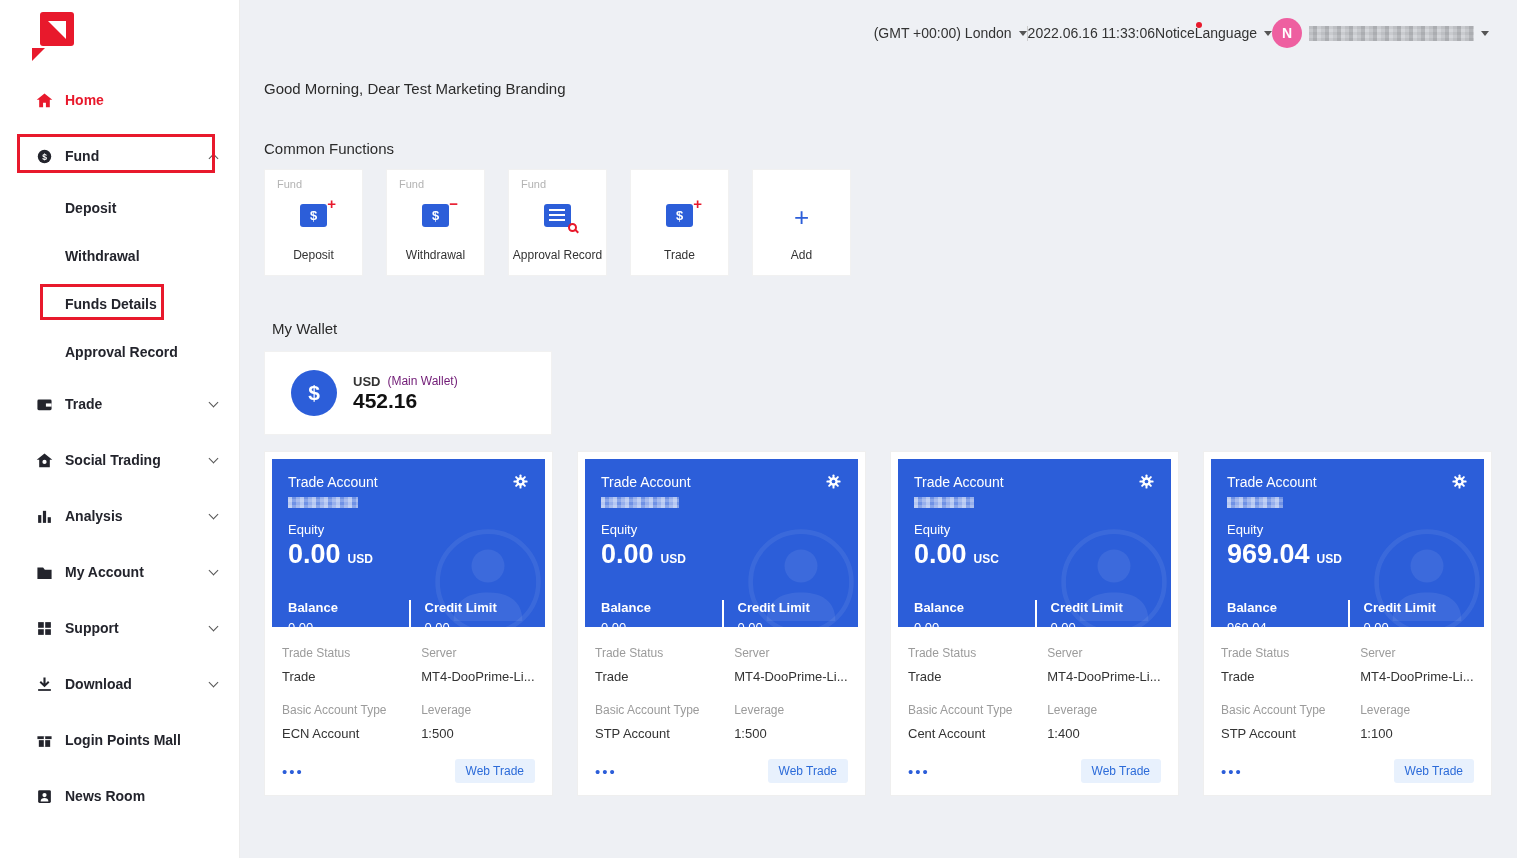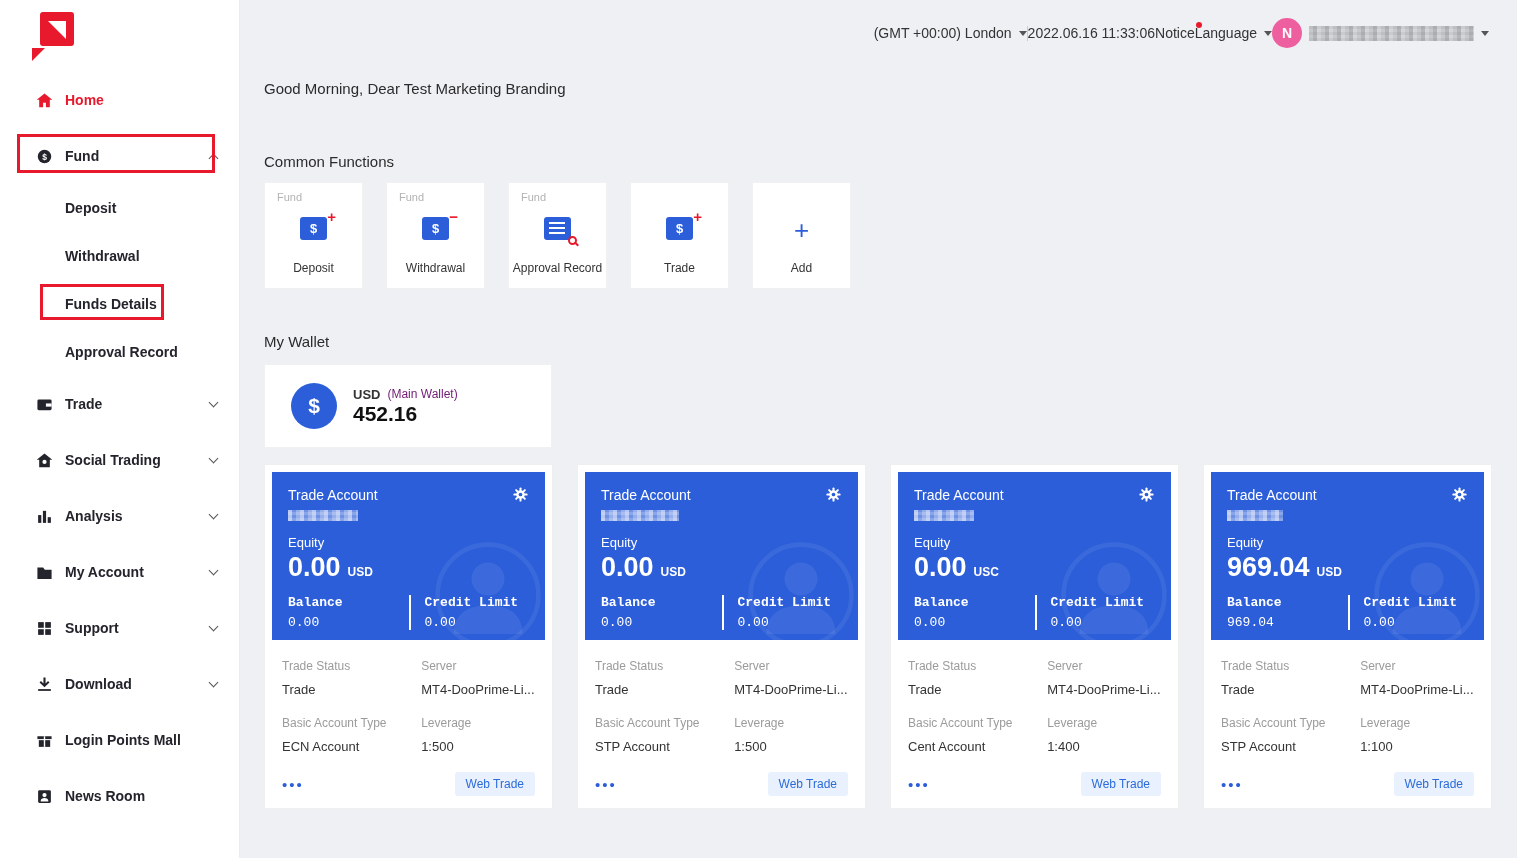--- a/index.html
+++ b/index.html
@@ -40,22 +40,22 @@
     repeating-linear-gradient(0deg, rgba(0,0,0,.05) 0 3px, rgba(0,0,0,0) 3px 6px),
     repeating-linear-gradient(90deg,#c7c9cd 0 4px,#b4b6ba 4px 8px,#d4d6da 8px 12px); }
   .px-name { width:165px; height:15px; }
   .px-light { background:
     repeating-linear-gradient(0deg, rgba(255,255,255,.18) 0 3px, rgba(255,255,255,0) 3px 6px),
     repeating-linear-gradient(90deg, rgba(255,255,255,.65) 0 4px, rgba(255,255,255,.32) 4px 8px, rgba(255,255,255,.5) 8px 12px); }
 
   .content { padding:0 24px; }
   .greeting { margin-top:14px; font-size:15px; color:#2b2b2b; }
   .section-title { font-size:15px; color:#2b2b2b; }
-  .st-common { margin-top:56px; }
-  .st-wallet { margin-top:44px; }
+  .st-common { margin-top:43px; }
+  .st-wallet { margin-top:44px;margin-left:8px; }
   .st-live { margin-top:56px; }
 
   
   .fn-cards { display:flex; gap:23px; margin-top:12px; }
   .fn-card { width:99px; height:107px; background:#fff; border:1px solid #f1f1f1; position:relative;
     display:flex; flex-direction:column; align-items:center; cursor:pointer; }
   .fn-cat { position:absolute; top:8px; left:12px; font-size:11px; color:#b3b3b3; }
   .fn-iconbox { margin-top:34px; height:32px; display:flex; align-items:flex-start; }
   .fn-label { position:absolute; bottom:13px; font-size:12px; color:#333; white-space:nowrap; }
   .money { position:relative; display:flex; width:27px; height:23px; background:#2c5ed9; color:#fff;
@@ -85,21 +85,21 @@
   .account-card { width:289px; background:#fff; border:1px solid #efefef; padding:7px 7px 0; }
   .ac-blue { position:relative; background:#2c5ed9; color:#fff; padding:14px 16px 0; height:168px; overflow:hidden; }
   .ac-head { display:flex; justify-content:space-between; align-items:center; }
   .ac-title { font-size:14px; }
   .gear { cursor:pointer; display:flex; }
   .px-acct { width:70px; height:11px; margin:7px 0 14px; }
   .ac-eq-label { font-size:13px; }
   .ac-eq { display:flex; align-items:baseline; gap:7px; margin-top:2px; }
   .ac-eq-val { font-size:27px; font-weight:700; }
   .ac-eq-cur { font-size:12px; font-weight:700; }
-  .ac-split { display:flex; margin-top:12px; position:relative; z-index:2;font-family:Liberation Mono, monospace; }
+  .ac-split { display:flex; margin-top:30px; position:relative; z-index:2; }
   .ac-split .col { width:50%; }
   .ac-split .col.r { border-left:2px solid #fff; padding-left:14px; }
   .col-label { font-size:13px; font-weight:700; }
   .col-val { font-size:13px; margin-top:5px; }
   .watermark { position:absolute; right:2px; bottom:-14px; z-index:1; }
   .ac-details { padding:0 10px; }
   .d-row { display:flex; margin-top:19px; }
   .d-cell { width:55%; }
   .d-cell:last-child { width:45%; }
   .d-label { font-size:12px; color:#9b9b9b; }

